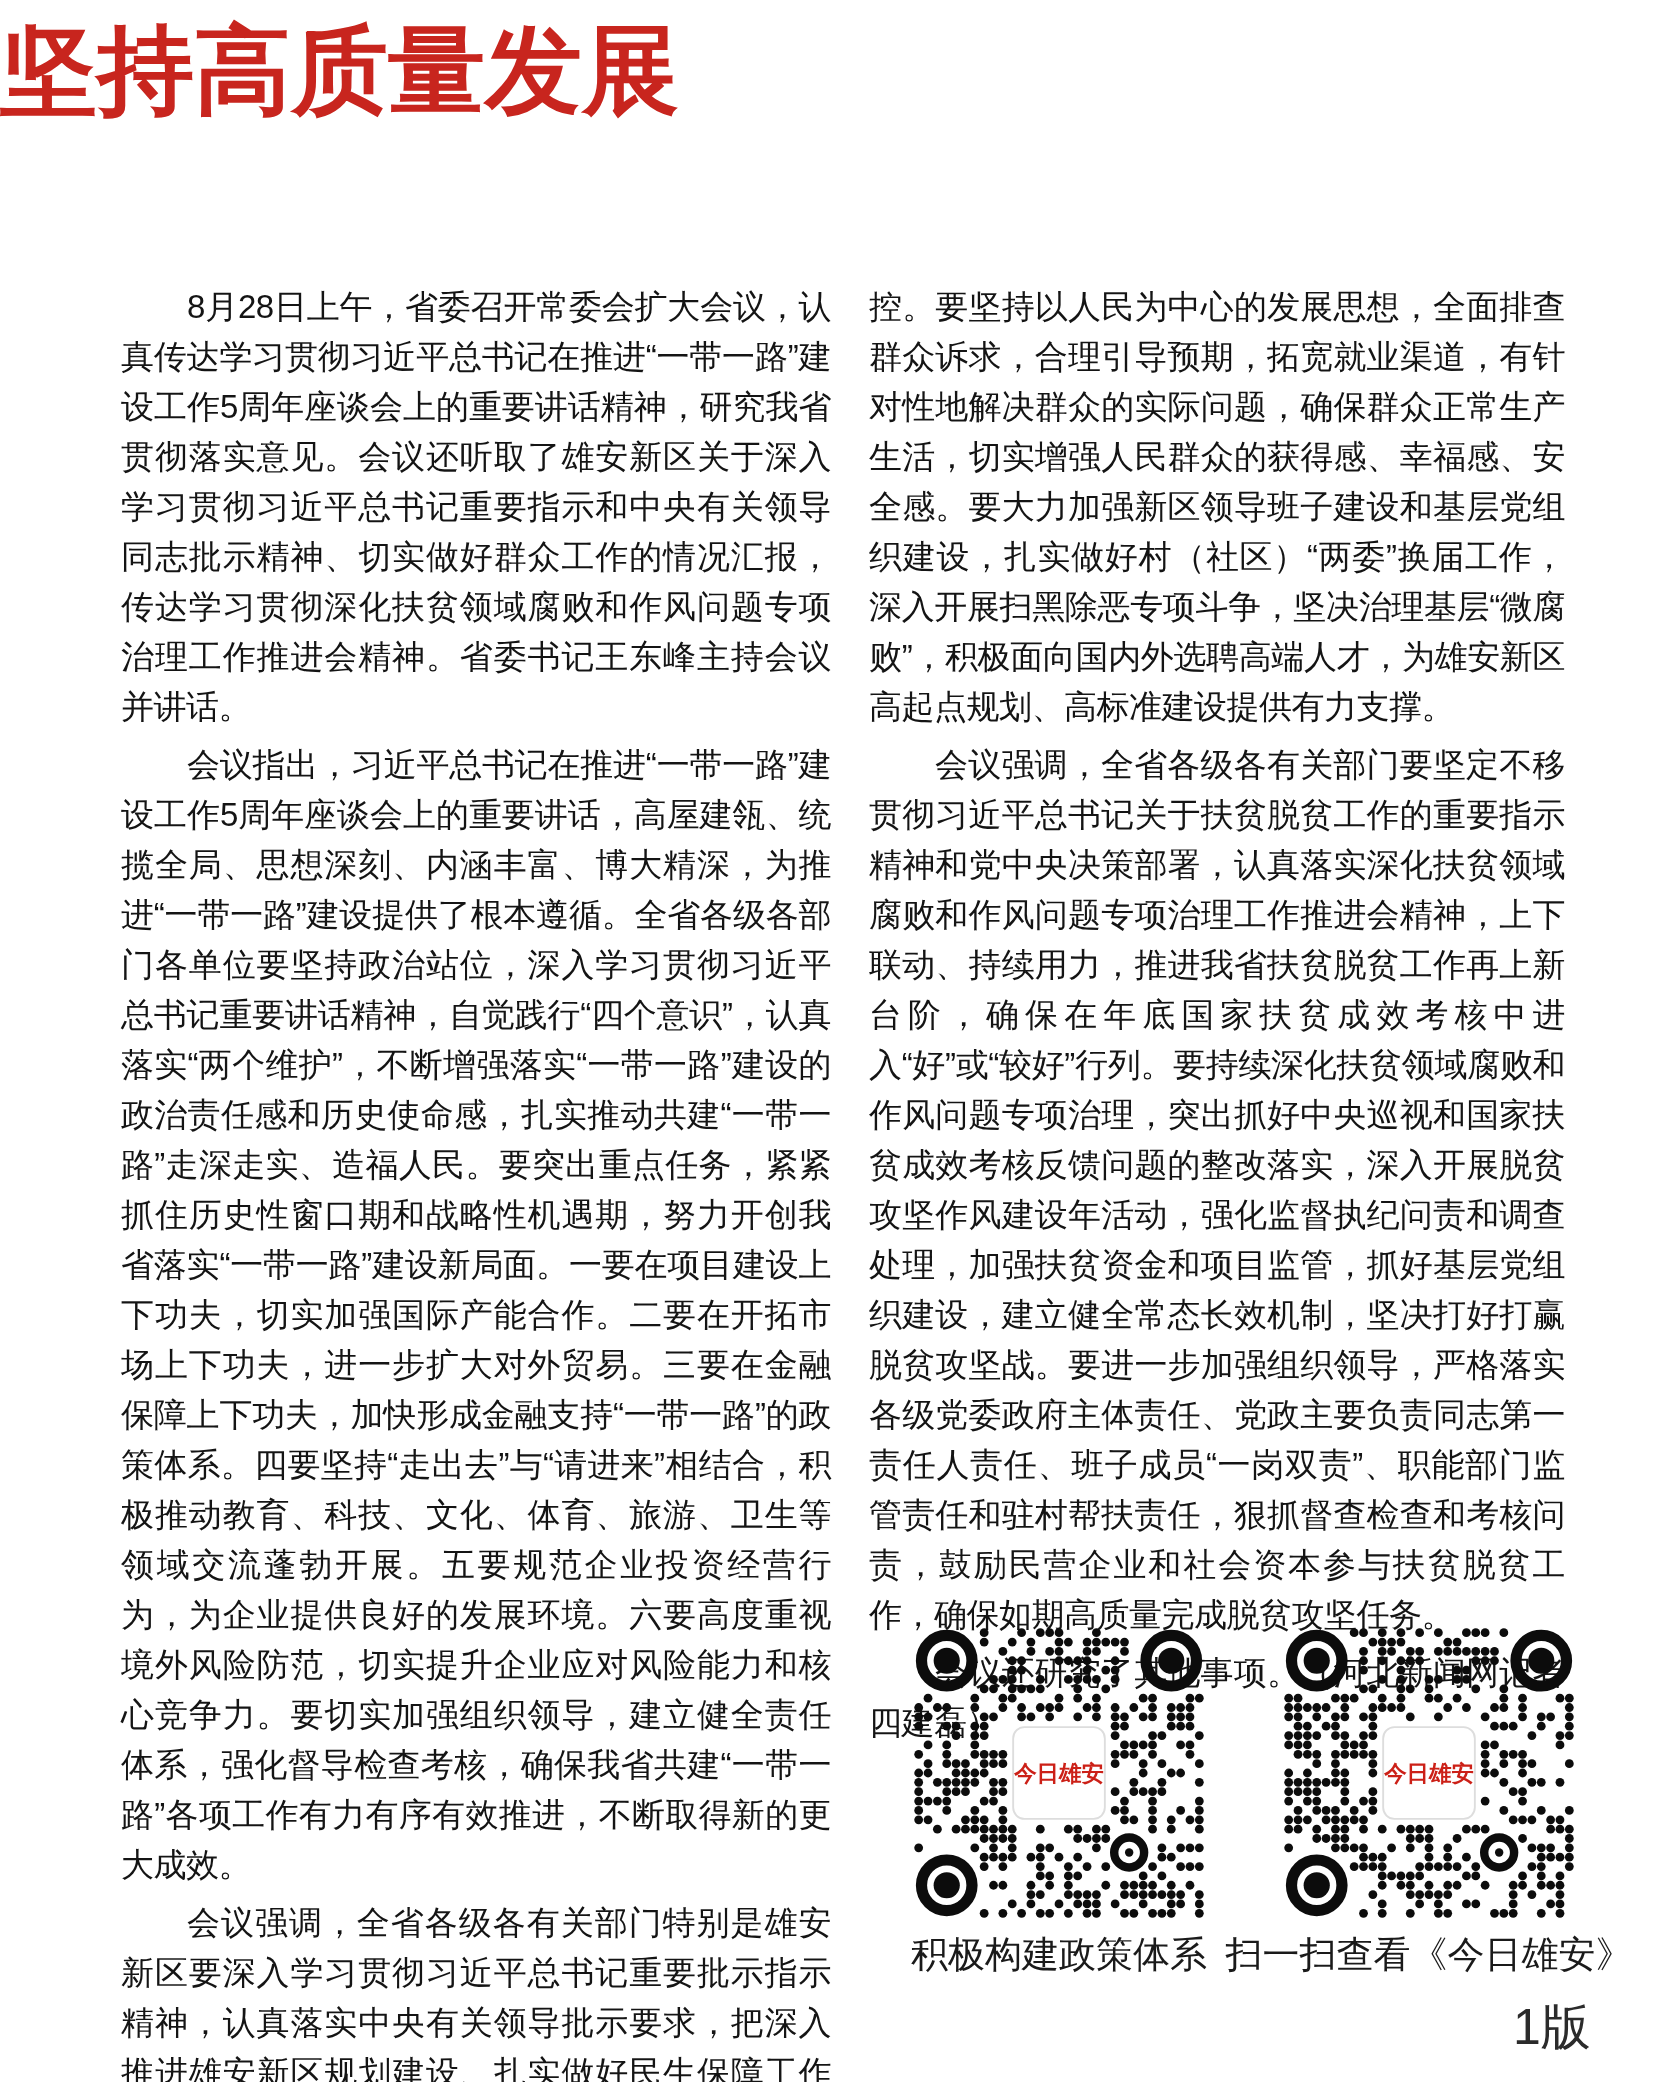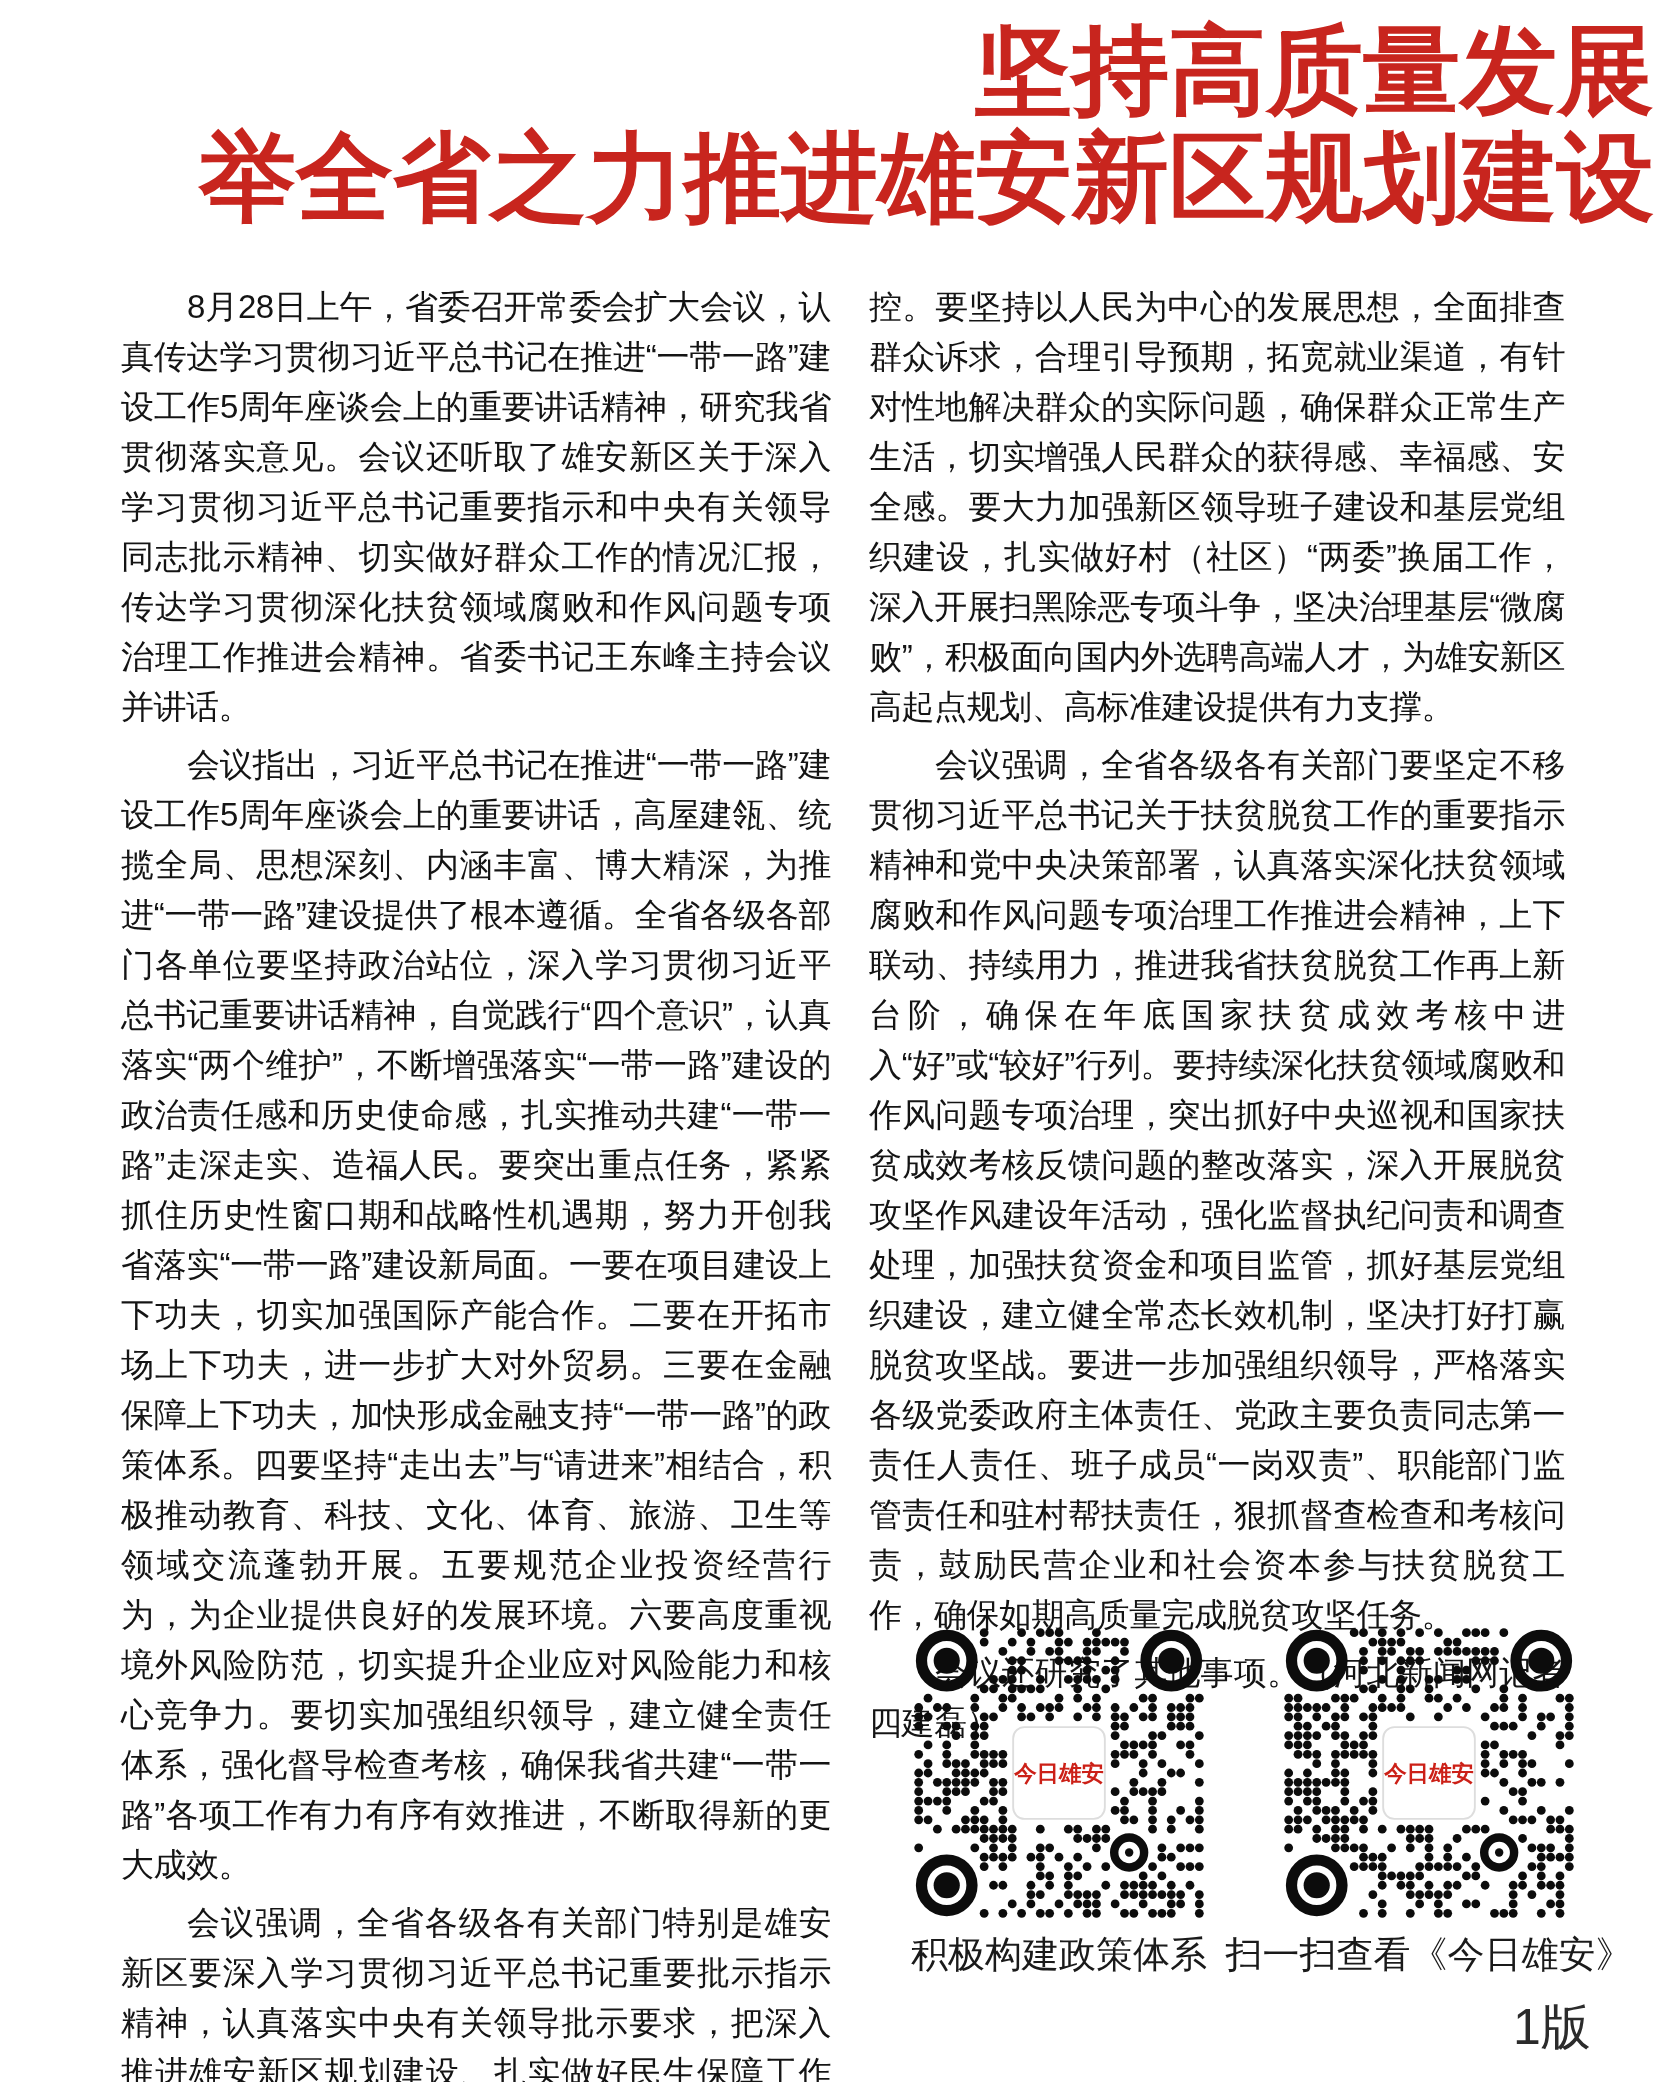--- a/index.html
+++ b/index.html
@@ -13,21 +13,21 @@
     height: 2082px;
     background: #ffffff;
     overflow: hidden;
     font-family: "Liberation Sans", "DejaVu Sans", sans-serif;
   }
   .headline {
     position: absolute;
     top: 18px;
     left: 0;
     width: 1654px;
-    text-align: right;
+    text-align: left;
     font-family: "Liberation Serif", "DejaVu Serif", serif;
     font-weight: 900;
     line-height: 107px;
     letter-spacing: 0px;
   }
   .headline .hl1 {
     font-size: 97px;
     display: block;
   }
   .headline .hl2 {
@@ -89,21 +89,20 @@
     color: #2b2b2b;
   }
 </style>
 </head>
 <body>
 
 <div class="page">
 
   <div class="headline" style="color: rgb(200, 37, 30);">
     <span class="hl1">坚持高质量发展</span>
-    <span class="hl2">举全省之力推进雄安新区规划建设</span>
   </div>
 
   <div class="col col-left">
     <p>8月28日上午，省委召开常委会扩大会议，认真传达学习贯彻习近平总书记在推进“一带一路”建设工作5周年座谈会上的重要讲话精神，研究我省贯彻落实意见。会议还听取了雄安新区关于深入学习贯彻习近平总书记重要指示和中央有关领导同志批示精神、切实做好群众工作的情况汇报，传达学习贯彻深化扶贫领域腐败和作风问题专项治理工作推进会精神。省委书记王东峰主持会议并讲话。</p>
     <p>会议指出，习近平总书记在推进“一带一路”建设工作5周年座谈会上的重要讲话，高屋建瓴、统揽全局、思想深刻、内涵丰富、博大精深，为推进“一带一路”建设提供了根本遵循。全省各级各部门各单位要坚持政治站位，深入学习贯彻习近平总书记重要讲话精神，自觉践行“四个意识”，认真落实“两个维护”，不断增强落实“一带一路”建设的政治责任感和历史使命感，扎实推动共建“一带一路”走深走实、造福人民。要突出重点任务，紧紧抓住历史性窗口期和战略性机遇期，努力开创我省落实“一带一路”建设新局面。一要在项目建设上下功夫，切实加强国际产能合作。二要在开拓市场上下功夫，进一步扩大对外贸易。三要在金融保障上下功夫，加快形成金融支持“一带一路”的政策体系。四要坚持“走出去”与“请进来”相结合，积极推动教育、科技、文化、体育、旅游、卫生等领域交流蓬勃开展。五要规范企业投资经营行为，为企业提供良好的发展环境。六要高度重视境外风险防范，切实提升企业应对风险能力和核心竞争力。要切实加强组织领导，建立健全责任体系，强化督导检查考核，确保我省共建“一带一路”各项工作有力有序有效推进，不断取得新的更大成效。</p>
     <p>会议强调，全省各级各有关部门特别是雄安新区要深入学习贯彻习近平总书记重要批示指示精神，认真落实中央有关领导批示要求，把深入推进雄安新区规划建设、扎实做好民生保障工作作为重大政治任务和政治责任，切实增强贯彻落实的政治自觉、思想自觉、行动自觉。要坚持高质量发展，举全省之力推进雄安新区规划建设，抓紧完善提升新区规划体系，大力推进重大项目建设，扎实稳妥做好征迁安置工作，积极构建政策体系，科学有效实施管</p>
   </div>
 
   <div class="col col-right">
     <p class="cont">控。要坚持以人民为中心的发展思想，全面排查群众诉求，合理引导预期，拓宽就业渠道，有针对性地解决群众的实际问题，确保群众正常生产生活，切实增强人民群众的获得感、幸福感、安全感。要大力加强新区领导班子建设和基层党组织建设，扎实做好村（社区）“两委”换届工作，深入开展扫黑除恶专项斗争，坚决治理基层“微腐败”，积极面向国内外选聘高端人才，为雄安新区高起点规划、高标准建设提供有力支撑。</p>

